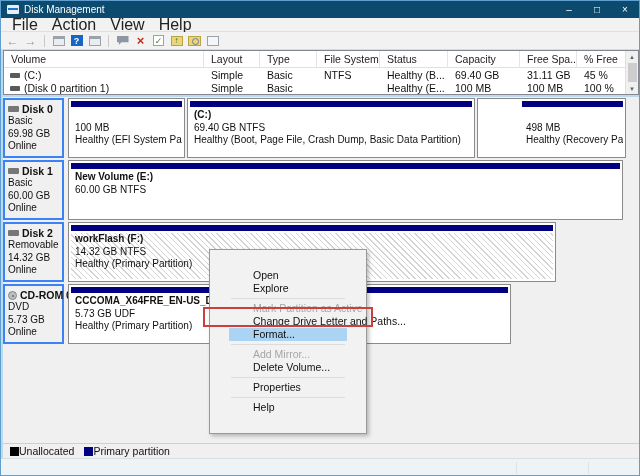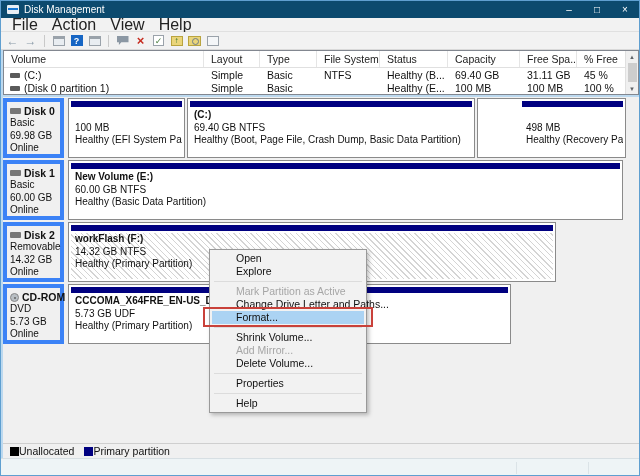--- a/index.html
+++ b/index.html
@@ -45,21 +45,21 @@
   .vol-row .cell { padding:1px 0 0 7px; font-size:10.5px; white-space:nowrap; overflow:hidden; }
   .vol-row .cell.first { display:flex; align-items:center; gap:4px; padding-left:6px; }
   .drive-glyph { width:10px; height:5px; background:#5a5a5a; border-radius:1px; flex:none; }
   .vol-scrollbar { position:absolute; right:0; top:0; width:13px; height:100%; background:#f0f0f0; border-left:1px solid #e0e0e0; display:flex; flex-direction:column; align-items:center; justify-content:space-between; }
   .sb-btn { font-size:6px; color:#5f6368; height:11px; display:flex; align-items:center; }
   .sb-thumb { width:9px; flex:1; margin:1px 0; background:#cdcdcd; }
 
   
   .disk-pane { position:absolute; left:2px; top:96px; width:636px; height:346px; background:#f0f0f0; }
   .disk-row { position:absolute; left:0; width:636px; height:60px; }
-  .disk-label { position:absolute; left:0; top:0; width:61px; height:60px; background:#f0f0f0; border:4px solid #3b82f6; padding:3px 0 0 3px; }
+  .disk-label { position:absolute; left:0; top:0; width:61px; height:60px; background:#f0f0f0; border:2px solid #3b82f6; padding:3px 0 0 3px; }
   .disk-label .dname { font-weight:bold; font-size:10.5px; display:flex; align-items:center; gap:3px; white-space:nowrap; }
   .disk-label .dline { font-size:10px; line-height:12.5px; white-space:nowrap; }
   .disk-icon { width:11px; height:6px; background:#777; border-radius:1px; flex:none; }
   .cd-icon { width:9px; height:9px; border-radius:50%; background:#b9bfc4; border:1px solid #888; position:relative; flex:none; }
   .cd-icon::after { content:""; position:absolute; left:3px; top:3px; width:2px; height:2px; border-radius:50%; background:#666; }
   .disk-graph { position:absolute; left:63px; top:0; right:0; height:60px; }
   .part { position:absolute; top:0; height:60px; background:#fff; border:1px solid #8a8a8a; padding:2px; }
   .part .pbar { height:6px; background:#000080; }
   .part .ptext { padding:2px 0 0 4px; }
   .part .pline { font-size:10px; line-height:12.5px; white-space:nowrap; overflow:hidden; }
@@ -69,21 +69,21 @@
   .part .ptext { position:relative; z-index:2; }
 
   
   .legend { position:absolute; left:2px; top:442px; width:636px; height:15px; background:#f0f0f0; border-top:1px solid #cfcfcf; display:flex; align-items:center; padding-left:7px; }
   .legend .swatch { width:9px; height:9px; flex:none; }
   .legend .lbl { font-size:10.5px; margin-right:10px; }
   .statusbar { position:absolute; left:0px; top:457px; width:640px; height:19px; background:#eef4f6; border-top:1px solid #d7dfe3; }
   .statusbar .pane-sep { position:absolute; top:3px; bottom:3px; width:1px; background:#dbe3e7; }
 
   
-  .context-menu { position:absolute; left:208px; top:248px; width:158px; background:#f2f2f2; border:1px solid #999; box-shadow:2px 2px 4px rgba(0,0,0,0.25); padding:2px; z-index:10; }
+  .context-menu { position:absolute; left:208px; top:248px; width:158px; background:#f2f2f2; border:1px solid #999; box-shadow:2px 2px 4px rgba(0,0,0,0.25); padding:19px; z-index:10; }
   .cm-item { height:13px; line-height:13px; font-size:10.5px; padding-left:24px; color:#111; white-space:nowrap; }
   .cm-item.disabled { color:#a6a6a6; }
   .cm-item.highlighted { background:#abd3f3; }
   .cm-sep { height:1px; background:#dcdcdc; margin:3px 2px; }
   .annotation-box { position:absolute; left:202px; top:306px; width:170px; height:20px; border:2px solid #c9413a; z-index:11; pointer-events:none; }
 </style>
 </head>
 <body>
 
 <div id="window">
@@ -236,21 +236,20 @@
           <div class="dline">Basic</div>
           <div class="dline">60.00 GB</div>
           <div class="dline">Online</div>
         </div>
         <div class="disk-graph">
           <div class="part" style="left: 2px; width: 555px;">
             <div class="pbar"></div>
             <div class="ptext">
               <div class="pline bold">New Volume  (E:)</div>
               <div class="pline">60.00 GB NTFS</div>
-              <div class="pline">Healthy (Basic Data Partition)</div>
             </div>
           </div>
         </div>
       </div>
       <div class="disk-row" style="top: 125px;">
         <div class="disk-label">
           <div class="dname">
             <span class="disk-icon"></span>
             <span>Disk 2</span>
           </div>
@@ -306,21 +305,20 @@
   </div>
 
   <div class="context-menu" id="context-menu">
       <div class="cm-item">Open</div>
       <div class="cm-item">Explore</div>
       <div class="cm-sep"></div>
       <div class="cm-item disabled">Mark Partition as Active</div>
       <div class="cm-item">Change Drive Letter and Paths...</div>
       <div class="cm-item highlighted">Format...</div>
       <div class="cm-sep"></div>
-      <div class="cm-item">Shrink Volume...</div>
       <div class="cm-item disabled">Add Mirror...</div>
       <div class="cm-item">Delete Volume...</div>
       <div class="cm-sep"></div>
       <div class="cm-item">Properties</div>
       <div class="cm-sep"></div>
       <div class="cm-item">Help</div>
     </div>
 
   <div class="annotation-box"></div>
 

